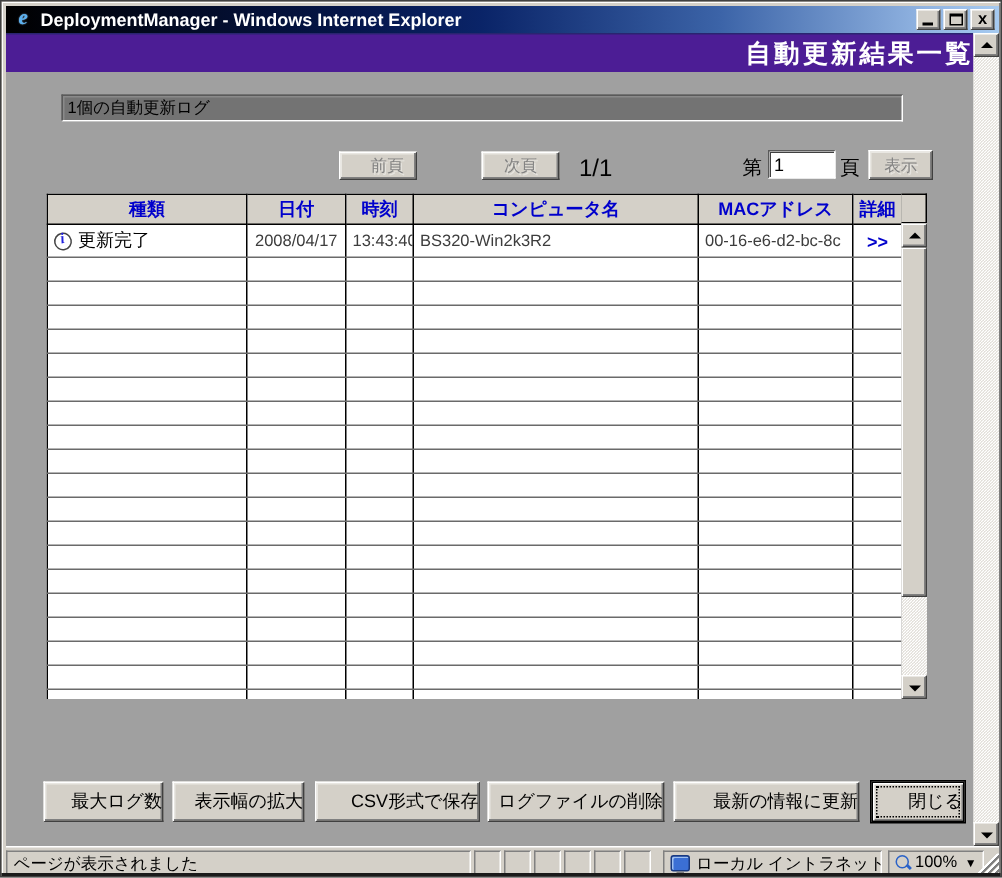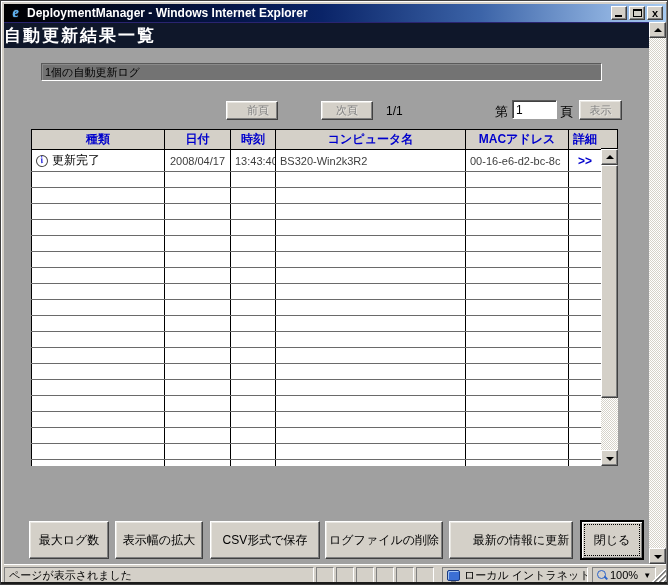--- a/index.html
+++ b/index.html
@@ -23,42 +23,42 @@
   .tb-btn { width:16px; height:14px; background:#d4d0c8; position:relative;
     border:1px solid; border-color:#ffffff #404040 #404040 #ffffff;
     box-shadow: inset -1px -1px 0 #808080; }
   .tb-btn .glyph-min { position:absolute; left:3px; bottom:2px; width:7px; height:2px; background:#000; }
   .tb-btn .glyph-max { position:absolute; left:3px; top:2px; width:9px; height:8px; border:1px solid #000; border-top-width:2px; }
   .tb-btn .glyph-close { position:absolute; left:0; top:0; width:100%; height:100%;
     font:bold 11px/13px "Liberation Sans",sans-serif; text-align:center; color:#000; }
 
   
   .page-header { position:absolute; left:3px; top:21px; width:645px; height:26px;
-    background:#0f172a; border-top:1px solid #2a2470;
-    display:flex; align-items:center; justify-content:flex-start; }
+    background:#4c1d95; border-top:1px solid #2a2470;
+    display:flex; align-items:center; justify-content:flex-end; }
   .page-header span { color:#ffffff; font-size:17px; font-weight:bold; letter-spacing:2px; }
 
   
   .page { position:absolute; left:3px; top:47px; width:645px; height:516px; background:#a0a0a0; }
 
   .summary-field { position:absolute; left:37px; top:15px; width:561px; height:18px;
     background:#737373; color:#000; font-size:11px; line-height:15px; padding:1px 3px;
     border:1px solid; border-color:#5a5a5a #ffffff #ffffff #5a5a5a;
     box-shadow: inset 1px 1px 0 #8a8a8a; overflow:hidden; white-space:nowrap; }
 
   
   .btn { background:#d4d0c8; color:#000; font-size:11px; text-align:center;
     border:1px solid; border-color:#ffffff #404040 #404040 #ffffff;
     box-shadow: inset -1px -1px 0 #808080, inset 1px 1px 0 #e9e7e2;
     font-family:"Liberation Sans","DejaVu Sans",sans-serif; cursor:default; }
   .btn.disabled { color:#828282; text-shadow:1px 1px 0 #e6e4df; }
 
   .pag-prev { position:absolute; left:222px; top:53px; width:52px; height:19px;padding-left:12px; }
   .pag-next { position:absolute; left:317px; top:53px; width:52px; height:19px; }
-  .pag-pos  { position:absolute; left:382px; top:56px; font-size:12px; color:#000; }
+  .pag-pos  { position:absolute; left:382px; top:56px; font-size:16px; color:#000; }
   .pag-daich{ position:absolute; left:491px; top:55px; font-size:13px; color:#000; }
   .pag-input{ position:absolute; left:508px; top:52px; width:45px; height:19px;
     border:1px solid; border-color:#5a5a5a #ffffff #ffffff #5a5a5a;
     box-shadow: inset 1px 1px 0 #404040; background:#ffffff; font-size:12px; padding:1px 3px; }
   .pag-page { position:absolute; left:556px; top:55px; font-size:13px; color:#000; }
   .pag-show { position:absolute; left:575px; top:52px; width:43px; height:20px; }
 
   
   .table-wrap { position:absolute; left:27px; top:81px; width:587px; height:337px; display:flex; }
   .grid-area { width:570px; height:337px; overflow:hidden; }
@@ -97,21 +97,21 @@
   .sb-thumb { height:233px; background:#d4d0c8; flex:0 0 auto;
     border:1px solid; border-color:#ffffff #404040 #404040 #ffffff;
     box-shadow: inset -1px -1px 0 #808080; }
   .sb-track { flex:1 1 auto; }
 
   
   .outer-scroll { position:absolute; left:648px; top:21px; width:17px; height:542px; display:flex; flex-direction:column; }
   .outer-scroll .sb-track { flex:1; }
 
   
-  .action-btn { position:absolute; top:473px; height:38px; font-size:12px; }
+  .action-btn { position:absolute; top:473px; height:27px; font-size:12px;text-align:right; }
   .ab-0 { left:25px;  width:80px; }
   .ab-1 { left:111px; width:88px; }
   .ab-2 { left:206px; width:110px; }
   .ab-3 { left:321px; width:118px; }
   .ab-4 { left:445px; width:124px;padding-left:20px; }
   .ab-5 { left:577px; width:62px;
     border:1px solid #000; outline:1px solid #000;
     box-shadow: inset 1px 1px 0 #ffffff, inset -1px -1px 0 #808080; position:absolute; }
   .ab-5 .focus-rect { position:absolute; left:2px; top:2px; right:2px; bottom:2px;
     border:1px dotted #000; pointer-events:none; }

